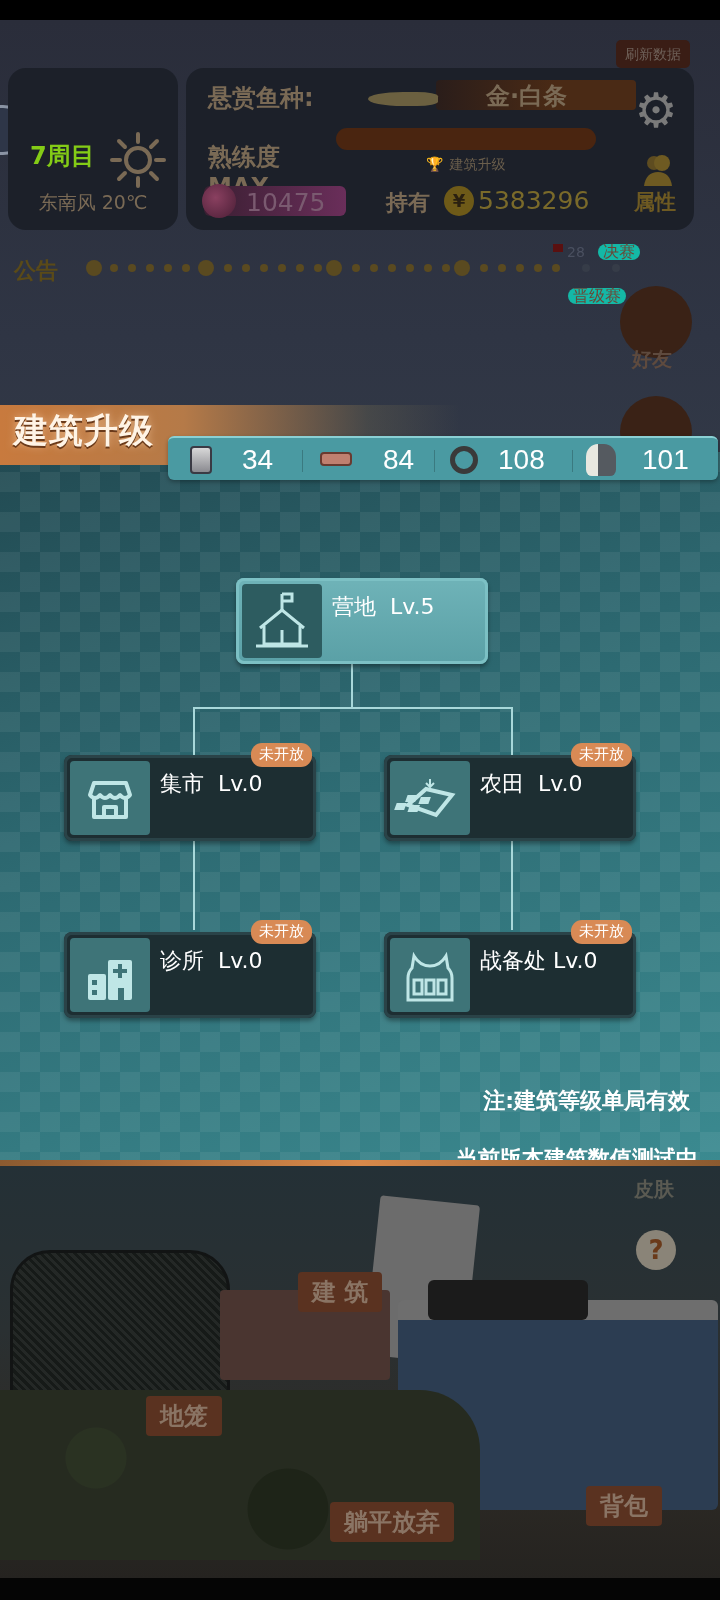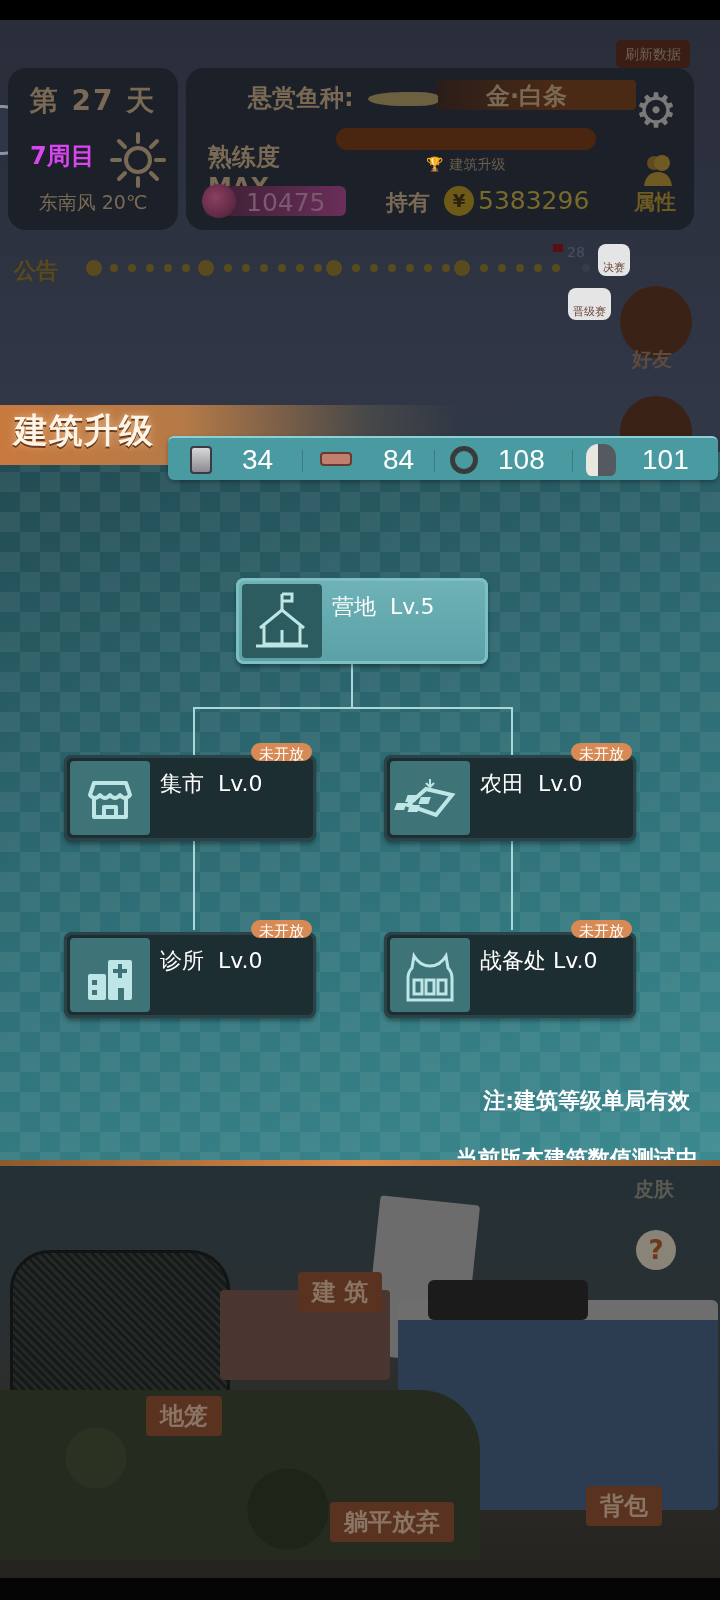--- a/index.html
+++ b/index.html
@@ -8,27 +8,27 @@
 
   .statusbar { position: absolute; left: 0; top: 0; width: 720px; height: 20px; background: #000; }
 
   
   .scene { position: absolute; left: 0; top: 20px; width: 720px; height: 1580px;
     background: linear-gradient(180deg, #2a2d3a 0%, #2f3544 20%, #353d4a 40%, #2c3a3c 70%, #27302b 100%); }
 
   .hud-card { position: absolute; background: #1c2029; border-radius: 18px; }
   .day-card { left: 8px; top: 68px; width: 170px; height: 162px; }
   .day-title { position: absolute; left: 0; top: 14px; width: 170px; text-align: center; color: #7a6a55; font-size: 28px; font-weight: bold; letter-spacing: 2px; }
-  .round { position: absolute; left: 22px; top: 72px; color: #d946ef; font-size: 24px; font-weight: bold; }
+  .round { position: absolute; left: 22px; top: 72px; color: #84cc16; font-size: 24px; font-weight: bold; }
   .sun-wrap { position: absolute; left: 108px; top: 130px; width: 60px; height: 60px; }
   .wind { position: absolute; left: 0; top: 122px; width: 170px; text-align: center; color: #7a6a55; font-size: 19px; }
   .side-bubble { position: absolute; left: 0; top: 105px; width: 28px; height: 50px; background: #2e3648; border: 3px solid #8a93a3; border-left: none; border-radius: 0 26px 26px 0; }
 
   .bounty-card { left: 186px; top: 68px; width: 508px; height: 162px; }
-  .bounty-label { position: absolute; left: 22px; top: 14px; color: #7a6a55; font-size: 24px; font-weight: bold; margin-left: 40px; }
+  .bounty-label { position: absolute; left: 22px; top: 14px; color: #7a6a55; font-size: 24px; font-weight: bold; }
   .fish-icon { position: absolute; left: 182px; top: 24px; width: 70px; height: 14px; background: #6b6040; border-radius: 50% 30% 30% 50%; }
   .fish-bar { position: absolute; left: 250px; top: 12px; width: 200px; height: 30px; background: linear-gradient(90deg, #2a1d1a, #4a2a15 60%, #4a2a15); border-radius: 4px; }
   .fish-name { position: absolute; left: 300px; top: 12px; color: #7a6a55; font-size: 24px; font-weight: bold; }
   .prof-label { position: absolute; left: 22px; top: 74px; color: #7a6a55; font-size: 24px; font-weight: bold; line-height: 30px; }
   .prof-bar { position: absolute; left: 150px; top: 60px; width: 260px; height: 22px; background: #4a2510; border-radius: 11px; }
   .max-level { position: absolute; left: 240px; top: 88px; color: #6a5e4c; font-size: 14px; }
   .trophy { color: #7a5a20; margin-right: 6px; }
   .gem-box { position: absolute; left: 18px; top: 118px; width: 142px; height: 30px; background: linear-gradient(90deg, #3a1f32, #6a2e5a); border-radius: 6px; }
   .gem-icon { position: absolute; left: 16px; top: 116px; width: 34px; height: 34px; border-radius: 50%; background: radial-gradient(circle at 40% 40%, #8a4060, #4a1e36); }
   .gem-val { position: absolute; left: 60px; top: 120px; color: #7a5a70; font-size: 25px; }
@@ -42,21 +42,21 @@
 
   .refresh-btn { position: absolute; left: 616px; top: 40px; width: 74px; height: 28px; background: #3a1d15; border-radius: 5px; color: #6e6058; font-size: 14px; text-align: center; line-height: 28px; }
 
   .notice-label { position: absolute; left: 14px; top: 256px; color: #5a4a18; font-size: 22px; font-weight: bold; }
   .dots { position: absolute; left: 86px; top: 258px; width: 500px; height: 20px; }
   .dot { position: absolute; top: 6px; width: 8px; height: 8px; border-radius: 50%; background: #5a4a20; }
   .dot.big { top: 2px; width: 16px; height: 16px; }
   .dot.grey { background: #363c48; }
   .flag { position: absolute; left: 553px; top: 244px; width: 10px; height: 8px; background: #5a1010; }
   .flag-num { position: absolute; left: 567px; top: 244px; color: #4a5060; font-size: 14px; }
-  .pill { position: absolute; height: 16px; padding: 16px 5px; background: #e5e5e5; border-radius: 8px; color: #6a4838; font-size: 11px; line-height: 16px; }
+  .pill { position: absolute; height: 16px; padding: 0 5px; background: #14b8a6; border-radius: 8px; color: #6a4838; font-size: 16px; line-height: 16px; }
 
   .round-btn { position: absolute; left: 620px; width: 72px; height: 72px; border-radius: 50%; background: #3a2216; }
   .round-btn-label { position: absolute; left: 632px; color: #5e4a3e; font-size: 20px; font-weight: bold; }
 
   
   .panel { position: absolute; left: 0; top: 452px; width: 720px; height: 710px;
     background: linear-gradient(160deg, #224a52 0%, #2d6a72 45%, #3b8a90 100%); }
   .panel-pattern { position: absolute; left: 0; top: 0; width: 720px; height: 710px; opacity: 0.06;
     background-image: linear-gradient(45deg, #fff 25%, transparent 25%, transparent 75%, #fff 75%), linear-gradient(45deg, #fff 25%, transparent 25%, transparent 75%, #fff 75%);
     background-size: 40px 40px; background-position: 0 0, 20px 20px; }
@@ -71,21 +71,21 @@
   .res-val { position: absolute; top: 6px; color: #fff; font-size: 28px; font-family: "Liberation Sans", sans-serif; }
   .res-sep { position: absolute; top: 12px; width: 1px; height: 22px; background: #3a7a80; }
 
   
   .line { position: absolute; background: #a8d8da; }
   .node { position: absolute; width: 252px; height: 86px; border-radius: 8px; background: #1d2e32; box-shadow: inset 0 0 0 3px #2a4348, 0 3px 4px rgba(0,0,0,0.35); }
   .node.active { background: linear-gradient(180deg, #6fb3b8, #5aa0a6); box-shadow: inset 0 0 0 3px #7cc0c4, 0 3px 4px rgba(0,0,0,0.35); }
   .node-icon { position: absolute; left: 6px; top: 6px; width: 80px; height: 74px; background: #3e7478; border-radius: 4px; }
   .node.active .node-icon { background: #2d5c60; }
   .node-name { position: absolute; left: 96px; top: 14px; color: #fff; font-size: 22px; white-space: pre; }
-  .node-badge { position: absolute; right: 4px; top: -12px; height: 18px; padding: 0 8px; background: #d88a55; border-radius: 11px; color: #fff; font-size: 15px; line-height: 22px; }
+  .node-badge { position: absolute; right: 4px; top: -12px; height: 24px; padding: 0 8px; background: #d88a55; border-radius: 11px; color: #fff; font-size: 15px; line-height: 22px; }
 
   .note { position: absolute; right: 30px; color: #fff; font-size: 22px; font-weight: bold; }
   .note2 { right: 22px; }
 
   
   .bottom-scene { position: absolute; left: 0; top: 1166px; width: 720px; height: 412px; background: linear-gradient(180deg, #243036 0%, #2a3032 40%, #2e2b26 70%, #252320 100%); }
   .net { position: absolute; left: 10px; top: 1250px; width: 220px; height: 210px; border-radius: 40px 40px 60px 60px; background: repeating-linear-gradient(45deg, #161a18 0 3px, #242826 3px 6px); border: 3px solid #121414; }
   .bricks { position: absolute; left: 220px; top: 1290px; width: 170px; height: 90px; background: #4a3530; border-radius: 4px; }
   .cement { position: absolute; left: 372px; top: 1200px; width: 100px; height: 160px; background: #6c6c6c; transform: rotate(6deg); border-radius: 4px; }
   .cooler { position: absolute; left: 398px; top: 1300px; width: 320px; height: 210px; background: #2c3d52; border-top: 20px solid #6e6e6e; border-radius: 6px; }
@@ -98,21 +98,20 @@
 </style>
 </head>
 <body>
 
 <div class="statusbar"></div>
 <div class="scene"></div>
 
 <div class="side-bubble"></div>
 
 <div class="hud-card day-card">
-  <div class="day-title">第 27 天</div>
   <div class="round">7周目</div>
   <div class="wind">东南风 20℃</div>
 </div>
 <div class="sun-wrap">
   <svg width="60" height="60" viewBox="0 0 60 60">
       <circle cx="30" cy="30" r="12" fill="none" stroke="#7a6a55" stroke-width="4"></circle>
       <g stroke="#7a6a55" stroke-width="4" stroke-linecap="round">
         <line x1="30" y1="4" x2="30" y2="12"></line>
         <line x1="30" y1="48" x2="30" y2="56"></line>
         <line x1="4" y1="30" x2="12" y2="30"></line>

